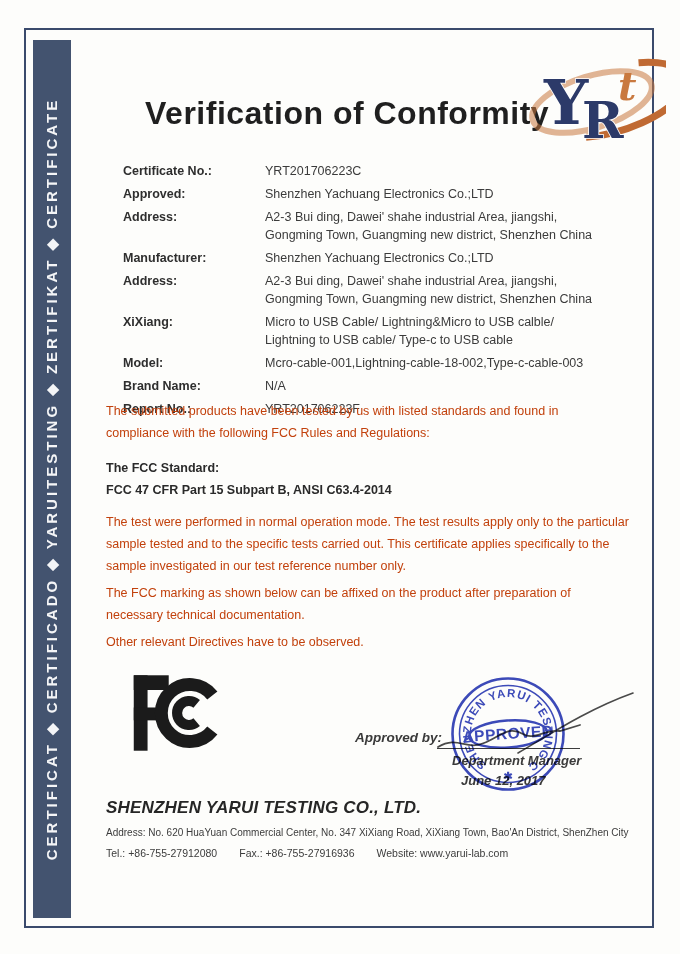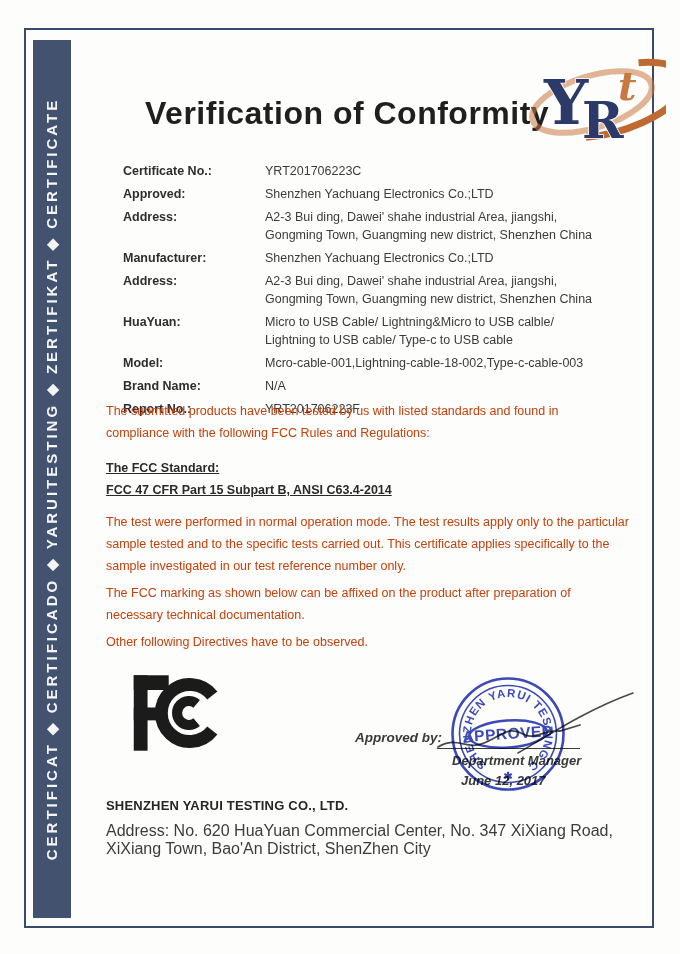--- a/index.html
+++ b/index.html
@@ -20,40 +20,40 @@
   .page-title { position:absolute; left:121px; top:95px; font-size:32px; font-weight:bold; color:#1f1f1f; letter-spacing:0.5px;margin-left:24px; }
 
   .yrt-logo { position:absolute; left:516px; top:48px; width:150px; height:110px; }
 
   .fields { position:absolute; left:123px; top:159px; width:505px; font-size:12.5px; color:#3b3b3b; }
   .field-row { display:flex; align-items:flex-start; padding:2.5px 0; }
   .field-label { width:142px; flex:none; font-weight:bold; color:#2e2e2e; line-height:18px; }
   .field-value { flex:1; white-space:pre-line; line-height:18px; }
 
   .para { position:absolute; left:106px; width:525px; font-size:12.5px; color:#c2410c; line-height:22px; white-space:pre-line; }
-  .para-bold { font-weight:bold; color:#2a2a2a;text-decoration:underline; }
+  .para-bold { font-weight:bold; color:#2a2a2a; }
   .p-intro { top:400px; }
   .p-standard { top:457px; }
   .p-test { top:511px; }
   .p-marking { top:582px; }
   .p-directives { top:631px; }
 
   .fcc-mark { position:absolute; left:131px; top:668px; width:92px; height:90px; }
 
   .approved-label { position:absolute; left:355px; top:730px; font-size:13.5px; font-weight:bold; font-style:italic; color:#3a3a3a; }
   .signature-line { position:absolute; left:437px; top:733px; width:143px; height:16px; border-bottom:1.6px solid #3c3c3c; }
   .approver-title { position:absolute; left:452px; top:753px; font-size:13px; font-weight:bold; font-style:italic; color:#3a3a3a; }
   .approval-date { position:absolute; left:461px; top:773px; font-size:13px; font-weight:bold; font-style:italic; color:#3a3a3a; }
 
   .stamp { position:absolute; left:448px; top:674px; width:120px; height:120px; mix-blend-mode:multiply; opacity:0.92; }
   .signature { position:absolute; left:428px; top:683px; width:215px; height:80px; mix-blend-mode:multiply; }
 
   .footer { position:absolute; left:106px; top:798px; width:540px; color:#3c3c3c; }
-  .footer-company { font-size:13px; font-weight:bold; color:#262626; letter-spacing:0.2px; }
-  .footer-address { margin-top:9px; font-size:16px; }
+  .footer-company { font-size:17px; font-weight:bold; color:#262626; letter-spacing:0.2px;font-style:italic; }
+  .footer-address { margin-top:9px; font-size:10px; }
   .footer-contact { margin-top:9px; font-size:10.5px; }
   .footer-contact span { margin-right:22px; }
 </style>
 </head>
 <body>
 
 <div class="page">
 
   <div class="frame"></div>
 
@@ -90,21 +90,21 @@
     <div class="field-row">
       <div class="field-label">Manufacturer:</div>
       <div class="field-value">Shenzhen Yachuang Electronics Co.;LTD</div>
     </div>
     <div class="field-row">
       <div class="field-label">Address:</div>
       <div class="field-value">A2-3 Bui ding, Dawei' shahe industrial Area, jiangshi,
 Gongming Town, Guangming new district, Shenzhen China</div>
     </div>
     <div class="field-row">
-      <div class="field-label">HuaYuan:</div>
+      <div class="field-label">XiXiang:</div>
       <div class="field-value">Micro to USB Cable/ Lightning&amp;Micro to USB calble/
 Lightning to USB cable/ Type-c to USB cable</div>
     </div>
     <div class="field-row">
       <div class="field-label">Model:</div>
       <div class="field-value">Mcro-cable-001,Lightning-cable-18-002,Type-c-cable-003</div>
     </div>
     <div class="field-row">
       <div class="field-label">Brand Name:</div>
       <div class="field-value">N/A</div>
@@ -117,21 +117,21 @@
 
   <div class="para p-intro">The submitted products have been tested by us with listed standards and found in
 compliance with the following FCC Rules and Regulations:</div>
   <div class="para p-standard para-bold">The FCC Standard:
 FCC 47 CFR Part 15 Subpart B, ANSI C63.4-2014</div>
   <div class="para p-test">The test were performed in normal operation mode. The test results apply only to the particular
 sample tested and to the specific tests carried out. This certificate applies specifically to the
 sample investigated in our test reference number only.</div>
   <div class="para p-marking">The FCC marking as shown below can be affixed on the product after preparation of
 necessary technical documentation.</div>
-  <div class="para p-directives">Other following Directives have to be observed.</div>
+  <div class="para p-directives">Other relevant Directives have to be observed.</div>
 
   <svg class="fcc-mark" viewBox="0 0 100 96">
     <g fill="#1b1b1b">
       <rect x="3" y="7" width="15" height="82"></rect>
       <rect x="3" y="7" width="38" height="16"></rect>
       <rect x="3" y="42" width="31" height="14"></rect>
     </g>
     <path d="M 88.4 28.9 A 31 31 0 1 0 88.4 67.1" fill="none" stroke="#1b1b1b" stroke-width="14"></path>
     <path d="M 71.4 38 A 13 13 0 1 0 71.4 58" fill="none" stroke="#1b1b1b" stroke-width="11"></path>
   </svg>
@@ -156,15 +156,18 @@
       <textPath href="#stampArc" startOffset="0">SHENZHEN YARUI TESTING CO.,LTD</textPath>
     </text>
     <ellipse cx="60" cy="60" rx="39" ry="13.5" fill="none" stroke="#2b3ab5" stroke-width="2.4" transform="rotate(-4 60 60)"></ellipse>
     <text x="60" y="65" text-anchor="middle" font-size="15.5" font-weight="bold" fill="#2b3ab5" letter-spacing="0.5" transform="rotate(-4 60 60)">APPROVED</text>
     <text x="60" y="106" text-anchor="middle" font-size="11" font-weight="bold" fill="#2b3ab5">✱</text>
   </svg>
 
   <div class="footer">
     <div class="footer-company">SHENZHEN YARUI TESTING CO., LTD.</div>
     <div class="footer-address">Address: No. 620 HuaYuan Commercial Center, No. 347 XiXiang Road, XiXiang Town, Bao'An District, ShenZhen City</div>
+    <div class="footer-contact">
+      <span>Tel.: +86-755-27912080</span><span>Fax.: +86-755-27916936</span><span>Website: www.yarui-lab.com</span>
+    </div>
   </div>
 
 </div>
 
 </body></html>

